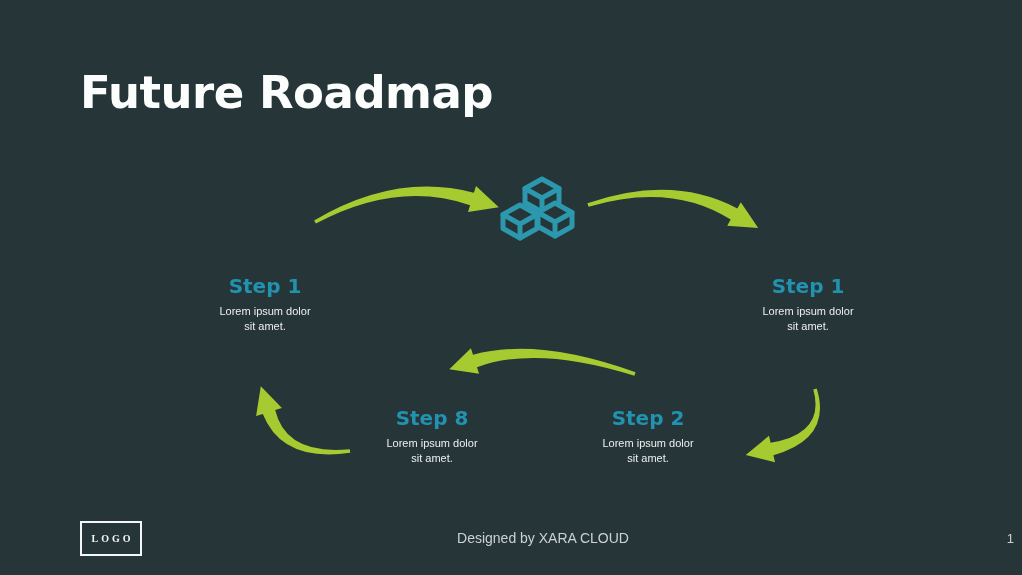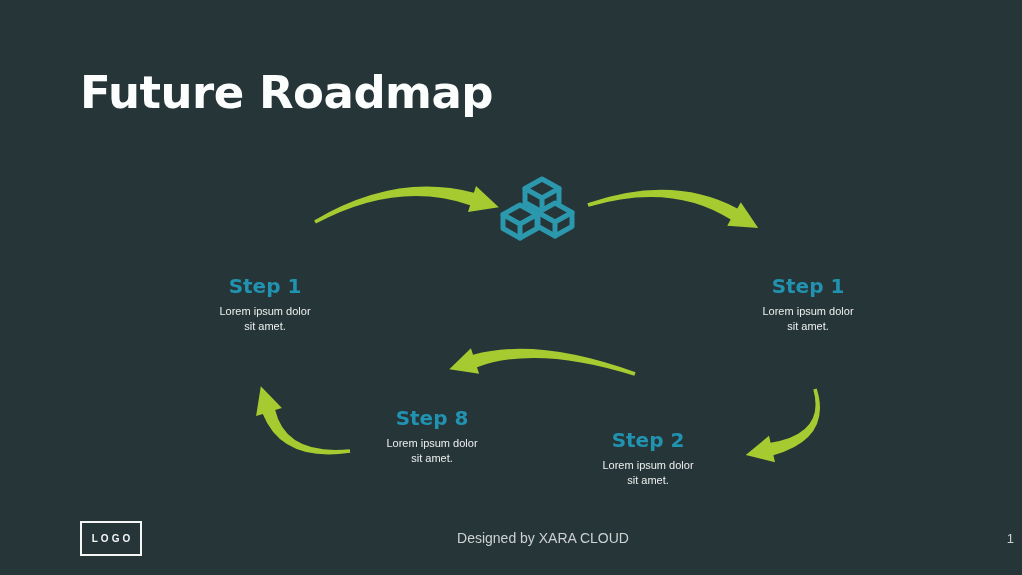--- a/index.html
+++ b/index.html
@@ -22,38 +22,38 @@
   .slide-title{
     position:absolute;left:48px;top:66px;margin:0;
     font-family:"DejaVu Sans",sans-serif;
     font-weight:800;font-size:45px;line-height:1.2;
     letter-spacing:-0.5px;color:#fcfdfd;white-space:nowrap;
   }
   .arrows-layer{position:absolute;left:0;top:0;pointer-events:none;}
   .cubes-icon{position:absolute;left:463px;top:176px;}
   .step{position:absolute;width:220px;text-align:center;}
   .step-1{left:666px;top:274px;}
-  .step-2{left:506px;top:428px;}
+  .step-2{left:506px;top:406px;}
   .step-3{left:290px;top:406px;}
   .step-4{left:123px;top:274px;}
   .step-title{
     font-family:"DejaVu Sans",sans-serif;
     font-weight:800;font-size:20px;line-height:1.2;
     color:var(--teal);margin-bottom:6px;letter-spacing:0px;
   }
   .step-desc{
     font-size:11px;line-height:1.4;color:var(--text-light);
   }
   .step-desc span{display:block;}
   .logo-badge{
     position:absolute;left:48px;top:521px;width:58px;height:31px;
     border:2px solid #f5f7f7;display:flex;align-items:center;justify-content:center;
   }
   .logo-badge span{
-    font-family:Liberation Sans, sans-serif;font-weight:700;font-size:10px;
+    font-family:Liberation Serif, serif;font-weight:700;font-size:10px;
     letter-spacing:3px;color:#f5f7f7;text-indent:3px;
   }
   .credit{
     position:absolute;left:0;right:0;top:530px;text-align:center;
     font-size:14px;color:var(--footer-text);
   }
   .page-number{
     position:absolute;right:40px;top:531px;
     font-size:13px;color:var(--footer-text);
   }

